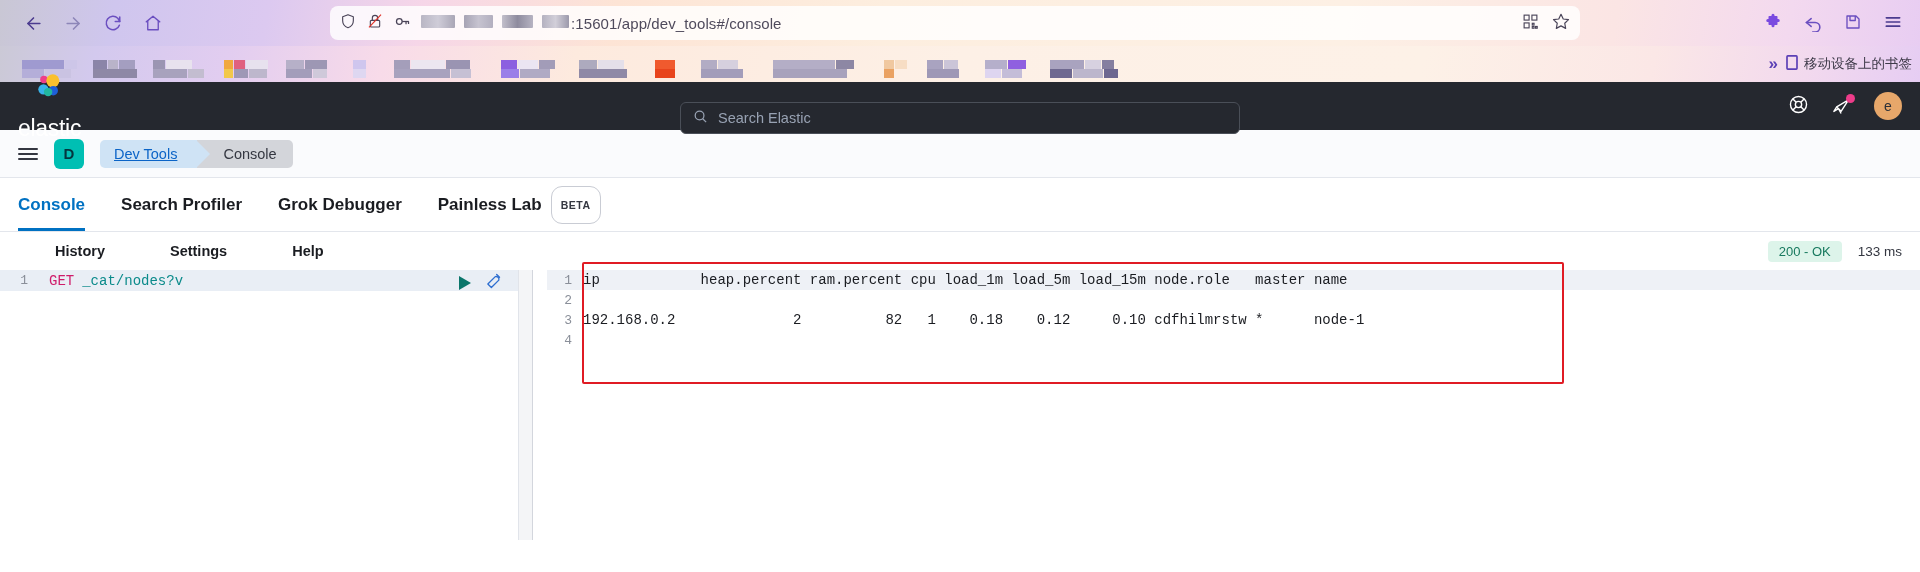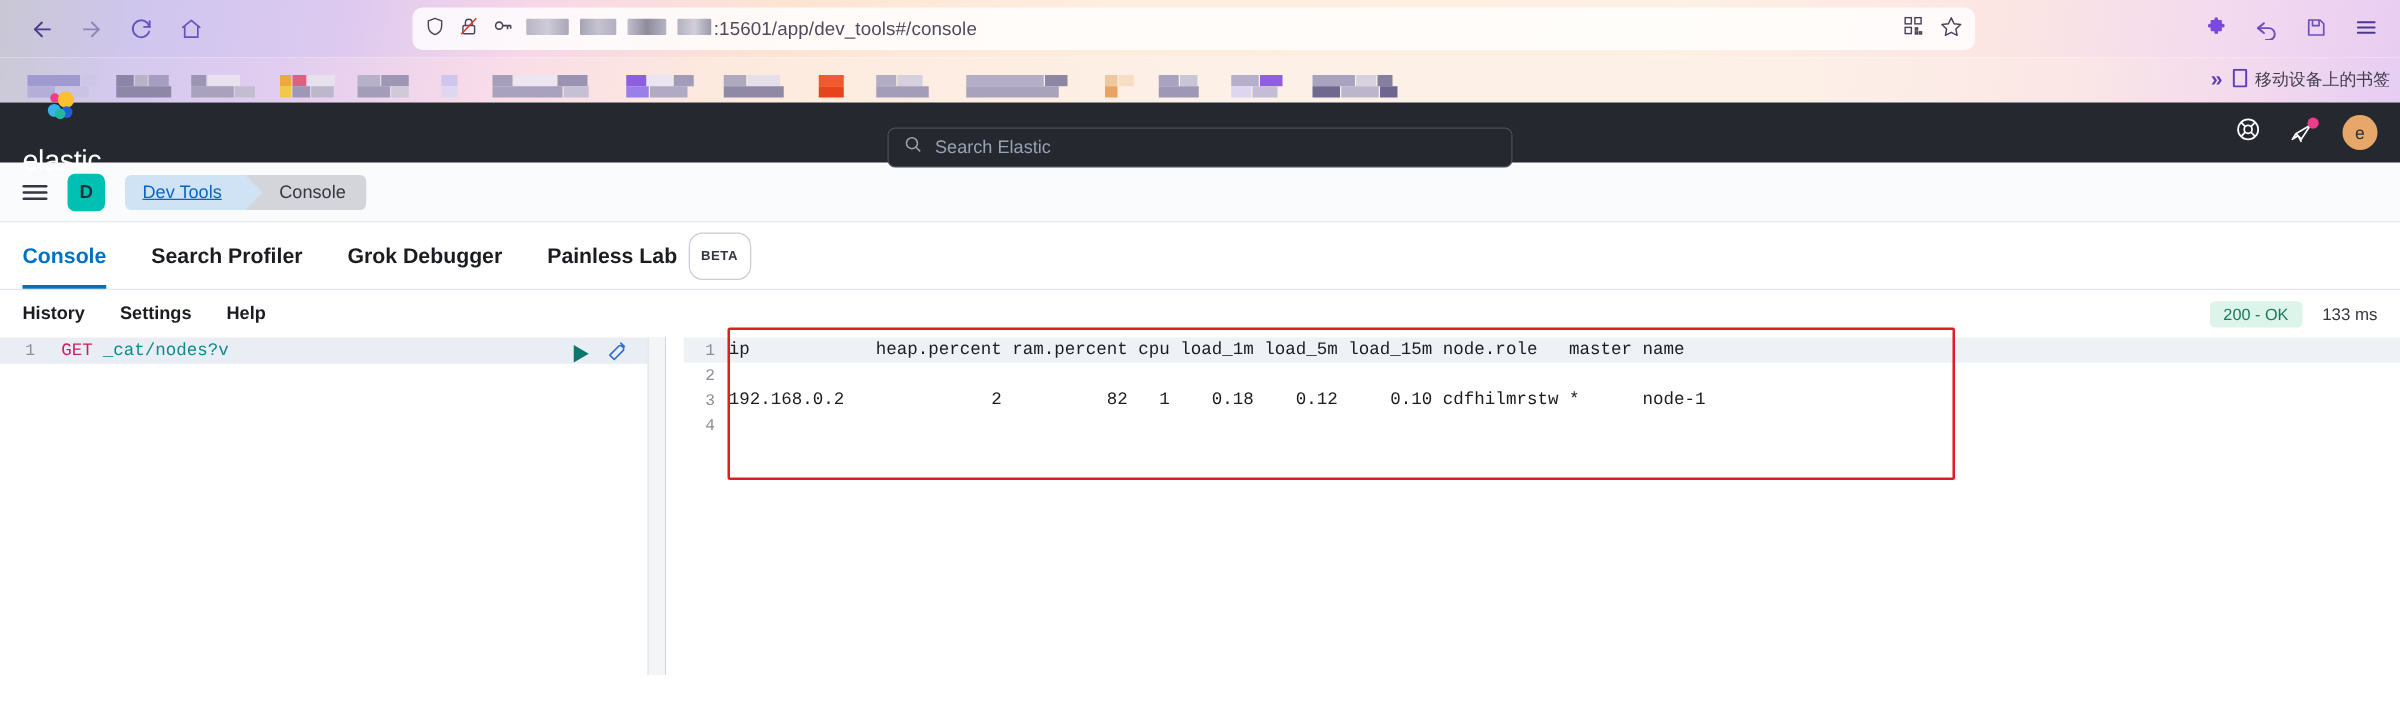--- a/index.html
+++ b/index.html
@@ -106,21 +106,21 @@
     position: relative;
   }
   .brand { display: flex; align-items: center; gap: 10px; flex-direction: column; }
   .brand-name {
     color: #fff; font-size: 23px; letter-spacing: -0.3px;
     font-family: "Liberation Sans", sans-serif;
   }
   .search-wrap {
     position: absolute;
     left: 50%; transform: translateX(-50%);
-    width: 500px;
+    width: 560px;
     margin-top: 24px;
   }
   .search-box {
     height: 32px;
     border: 1px solid #4a4f58;
     border-radius: 6px;
     background: #25282f;
     display: flex; align-items: center;
     padding: 0 12px; gap: 10px;
   }
@@ -222,21 +222,21 @@
   }
 
   
   .console-toolbar {
     height: 38px;
     display: flex; align-items: center;
     padding: 0 18px;
     gap: 28px;
     position: relative;
   }
-  .ctb-item { font-size: 14.5px; font-weight: bold; color: #1a1c21; }
+  .ctb-item { font-size: 14.5px; font-weight: bold; color: #1a1c21; margin-left: 37px; }
   .ctb-right {
     margin-left: auto;
     display: flex; align-items: center; gap: 16px;
     font-size: 13px;
   }
   .status-ok {
     background: #ddf4ea;
     color: #17795e;
     border-radius: 4px;
     padding: 3px 11px;

